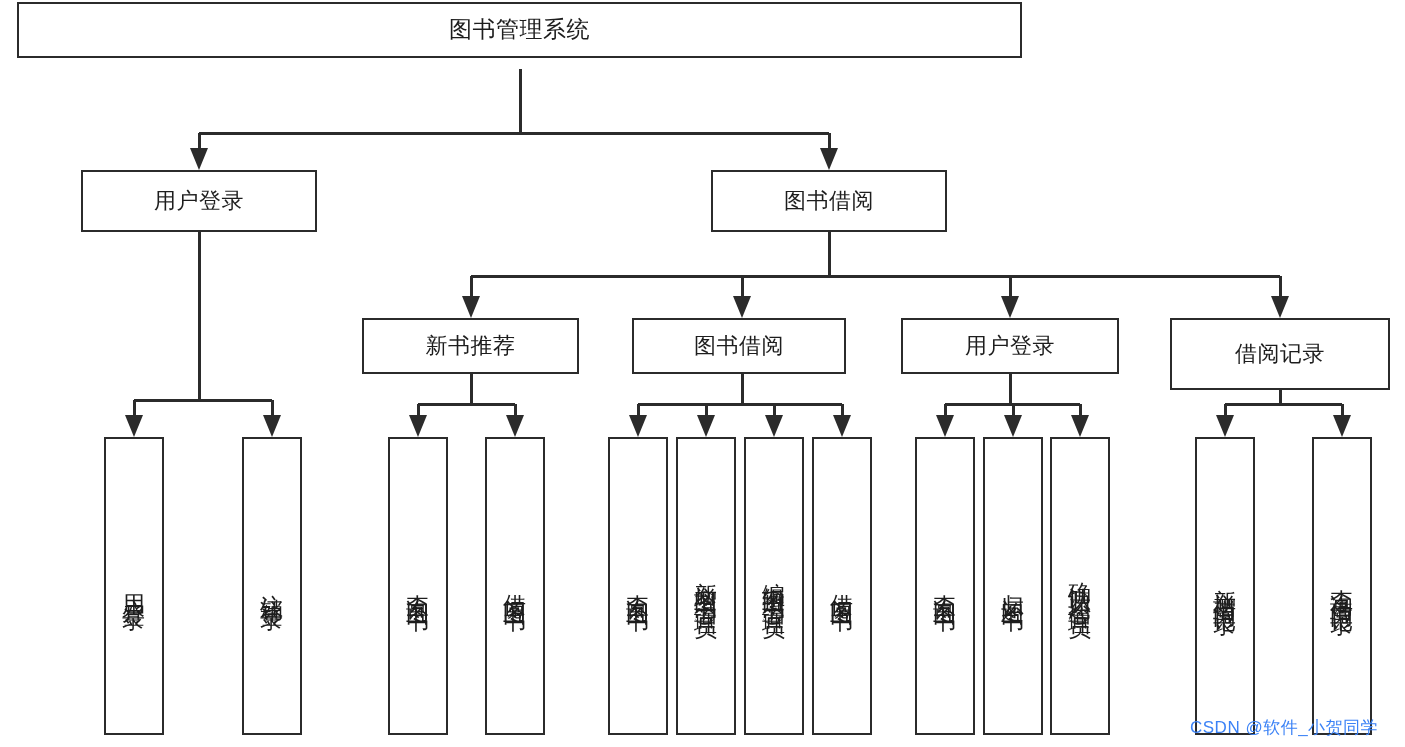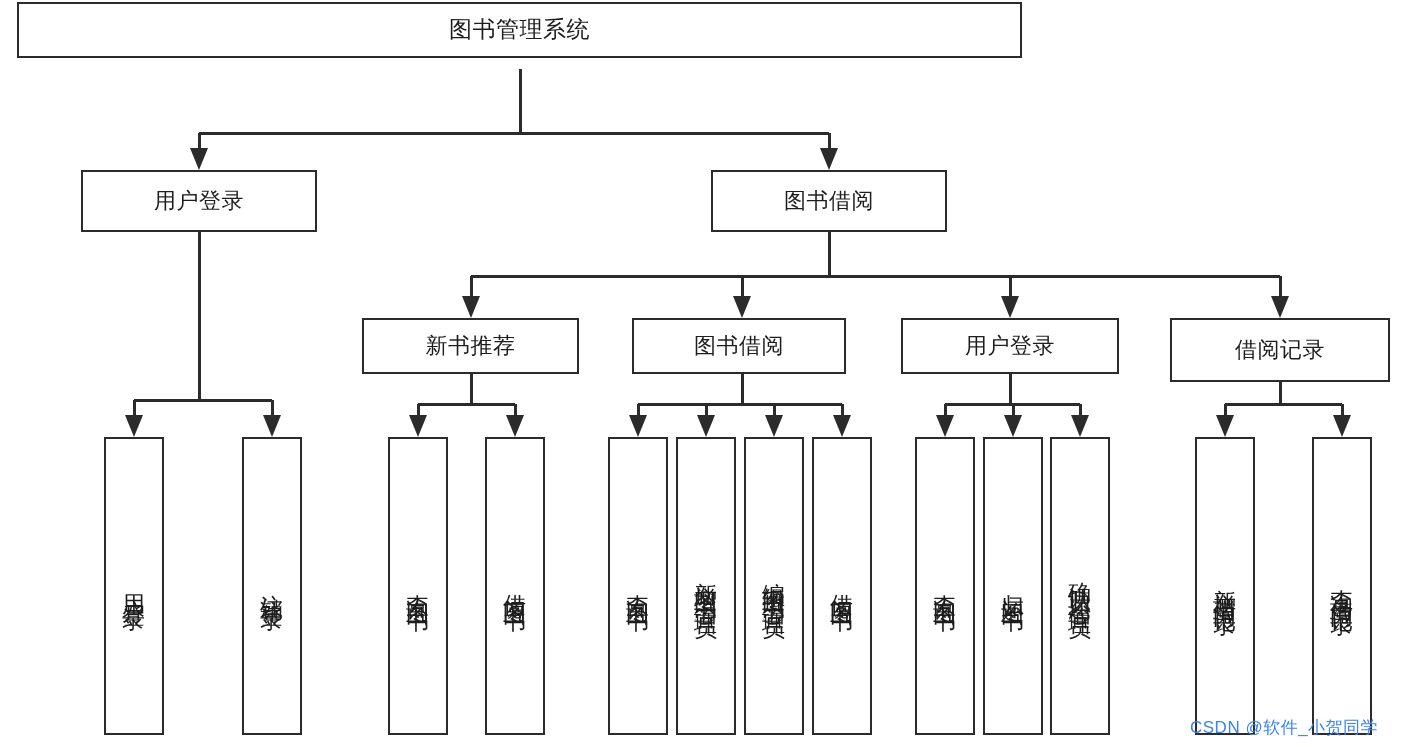--- a/index.html
+++ b/index.html
@@ -135,21 +135,21 @@
       </div>
       <div class="node horiz" style="left: 362px; top: 318px; width: 217px; height: 56px;">
         <span class="node-label">新书推荐</span>
       </div>
       <div class="node horiz" style="left: 632px; top: 318px; width: 214px; height: 56px;">
         <span class="node-label">图书借阅</span>
       </div>
       <div class="node horiz" style="left: 901px; top: 318px; width: 218px; height: 56px;">
         <span class="node-label">用户登录</span>
       </div>
-      <div class="node horiz" style="left: 1170px; top: 318px; width: 220px; height: 64px; justify-content: center;">
+      <div class="node horiz" style="left: 1170px; top: 318px; width: 220px; height: 72px; justify-content: center;">
         <span class="node-label">借阅记录</span>
       </div>
       <div class="node vert" style="left: 104px; top: 437px; width: 60px; height: 298px;">
         <span class="node-label">用户登录</span>
       </div>
       <div class="node vert" style="left: 242px; top: 437px; width: 60px; height: 298px;">
         <span class="node-label">注销登录</span>
       </div>
       <div class="node vert" style="left: 388px; top: 437px; width: 60px; height: 298px;">
         <span class="node-label">查询图书</span>

